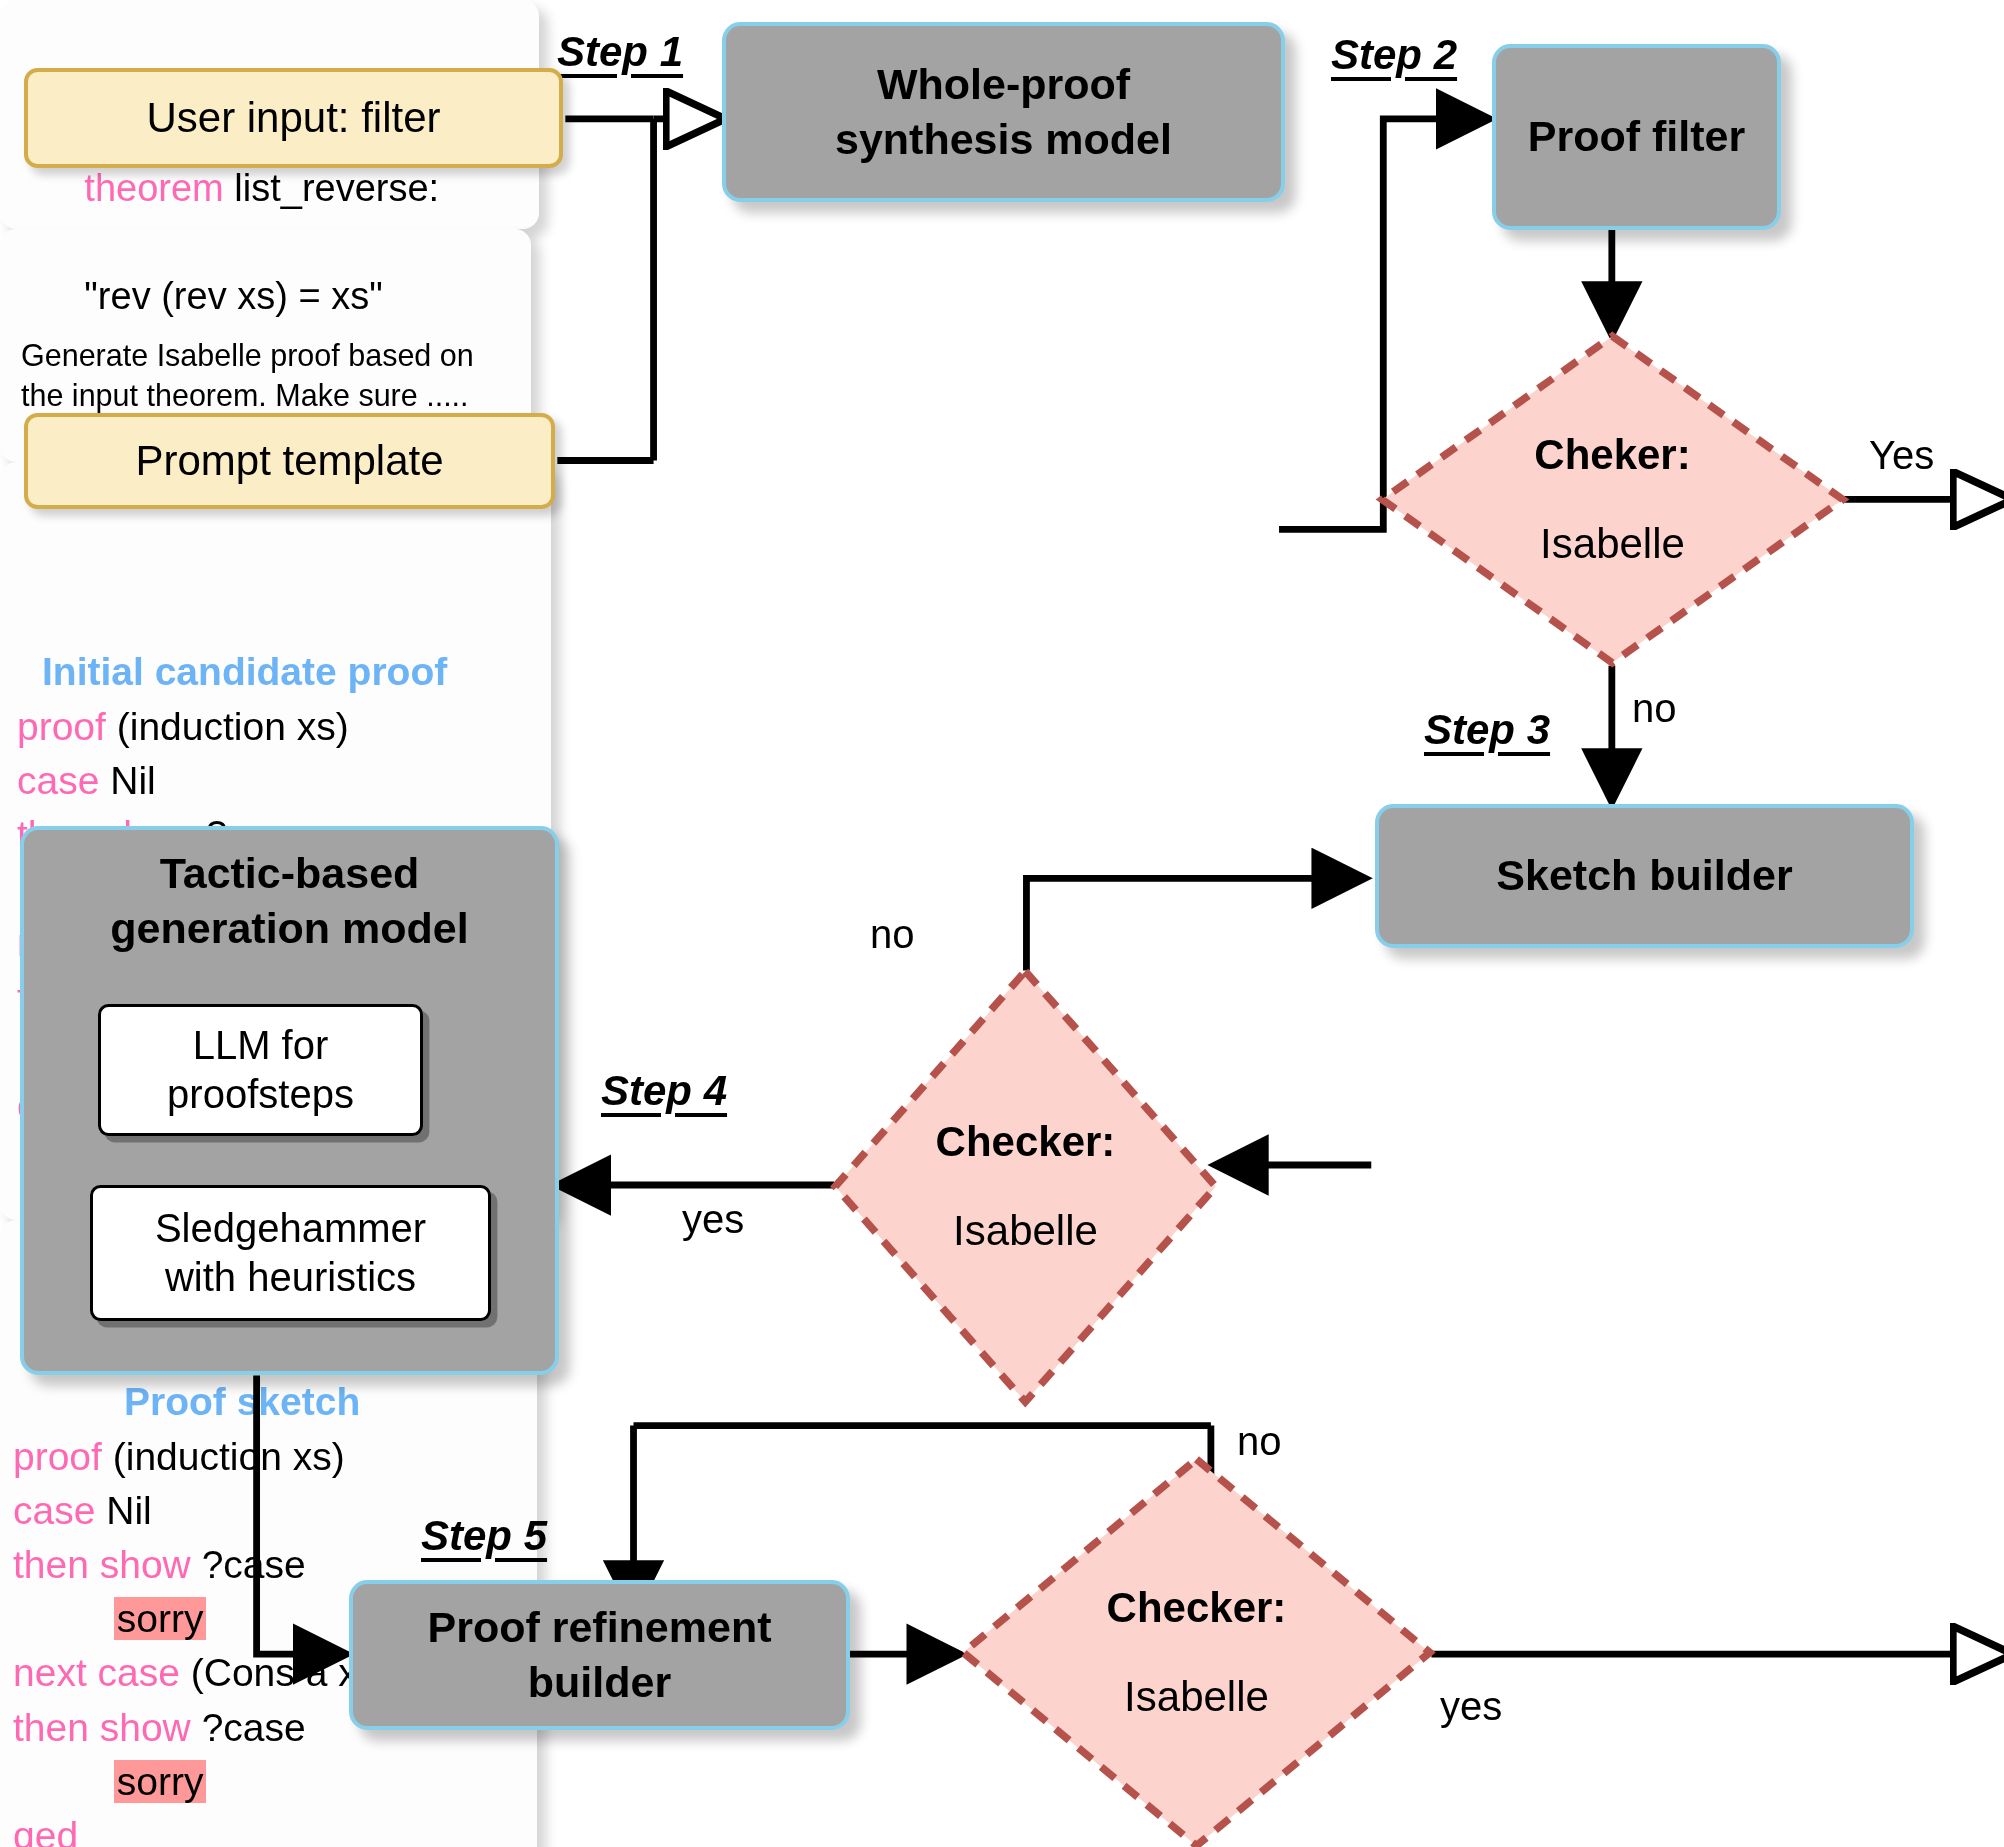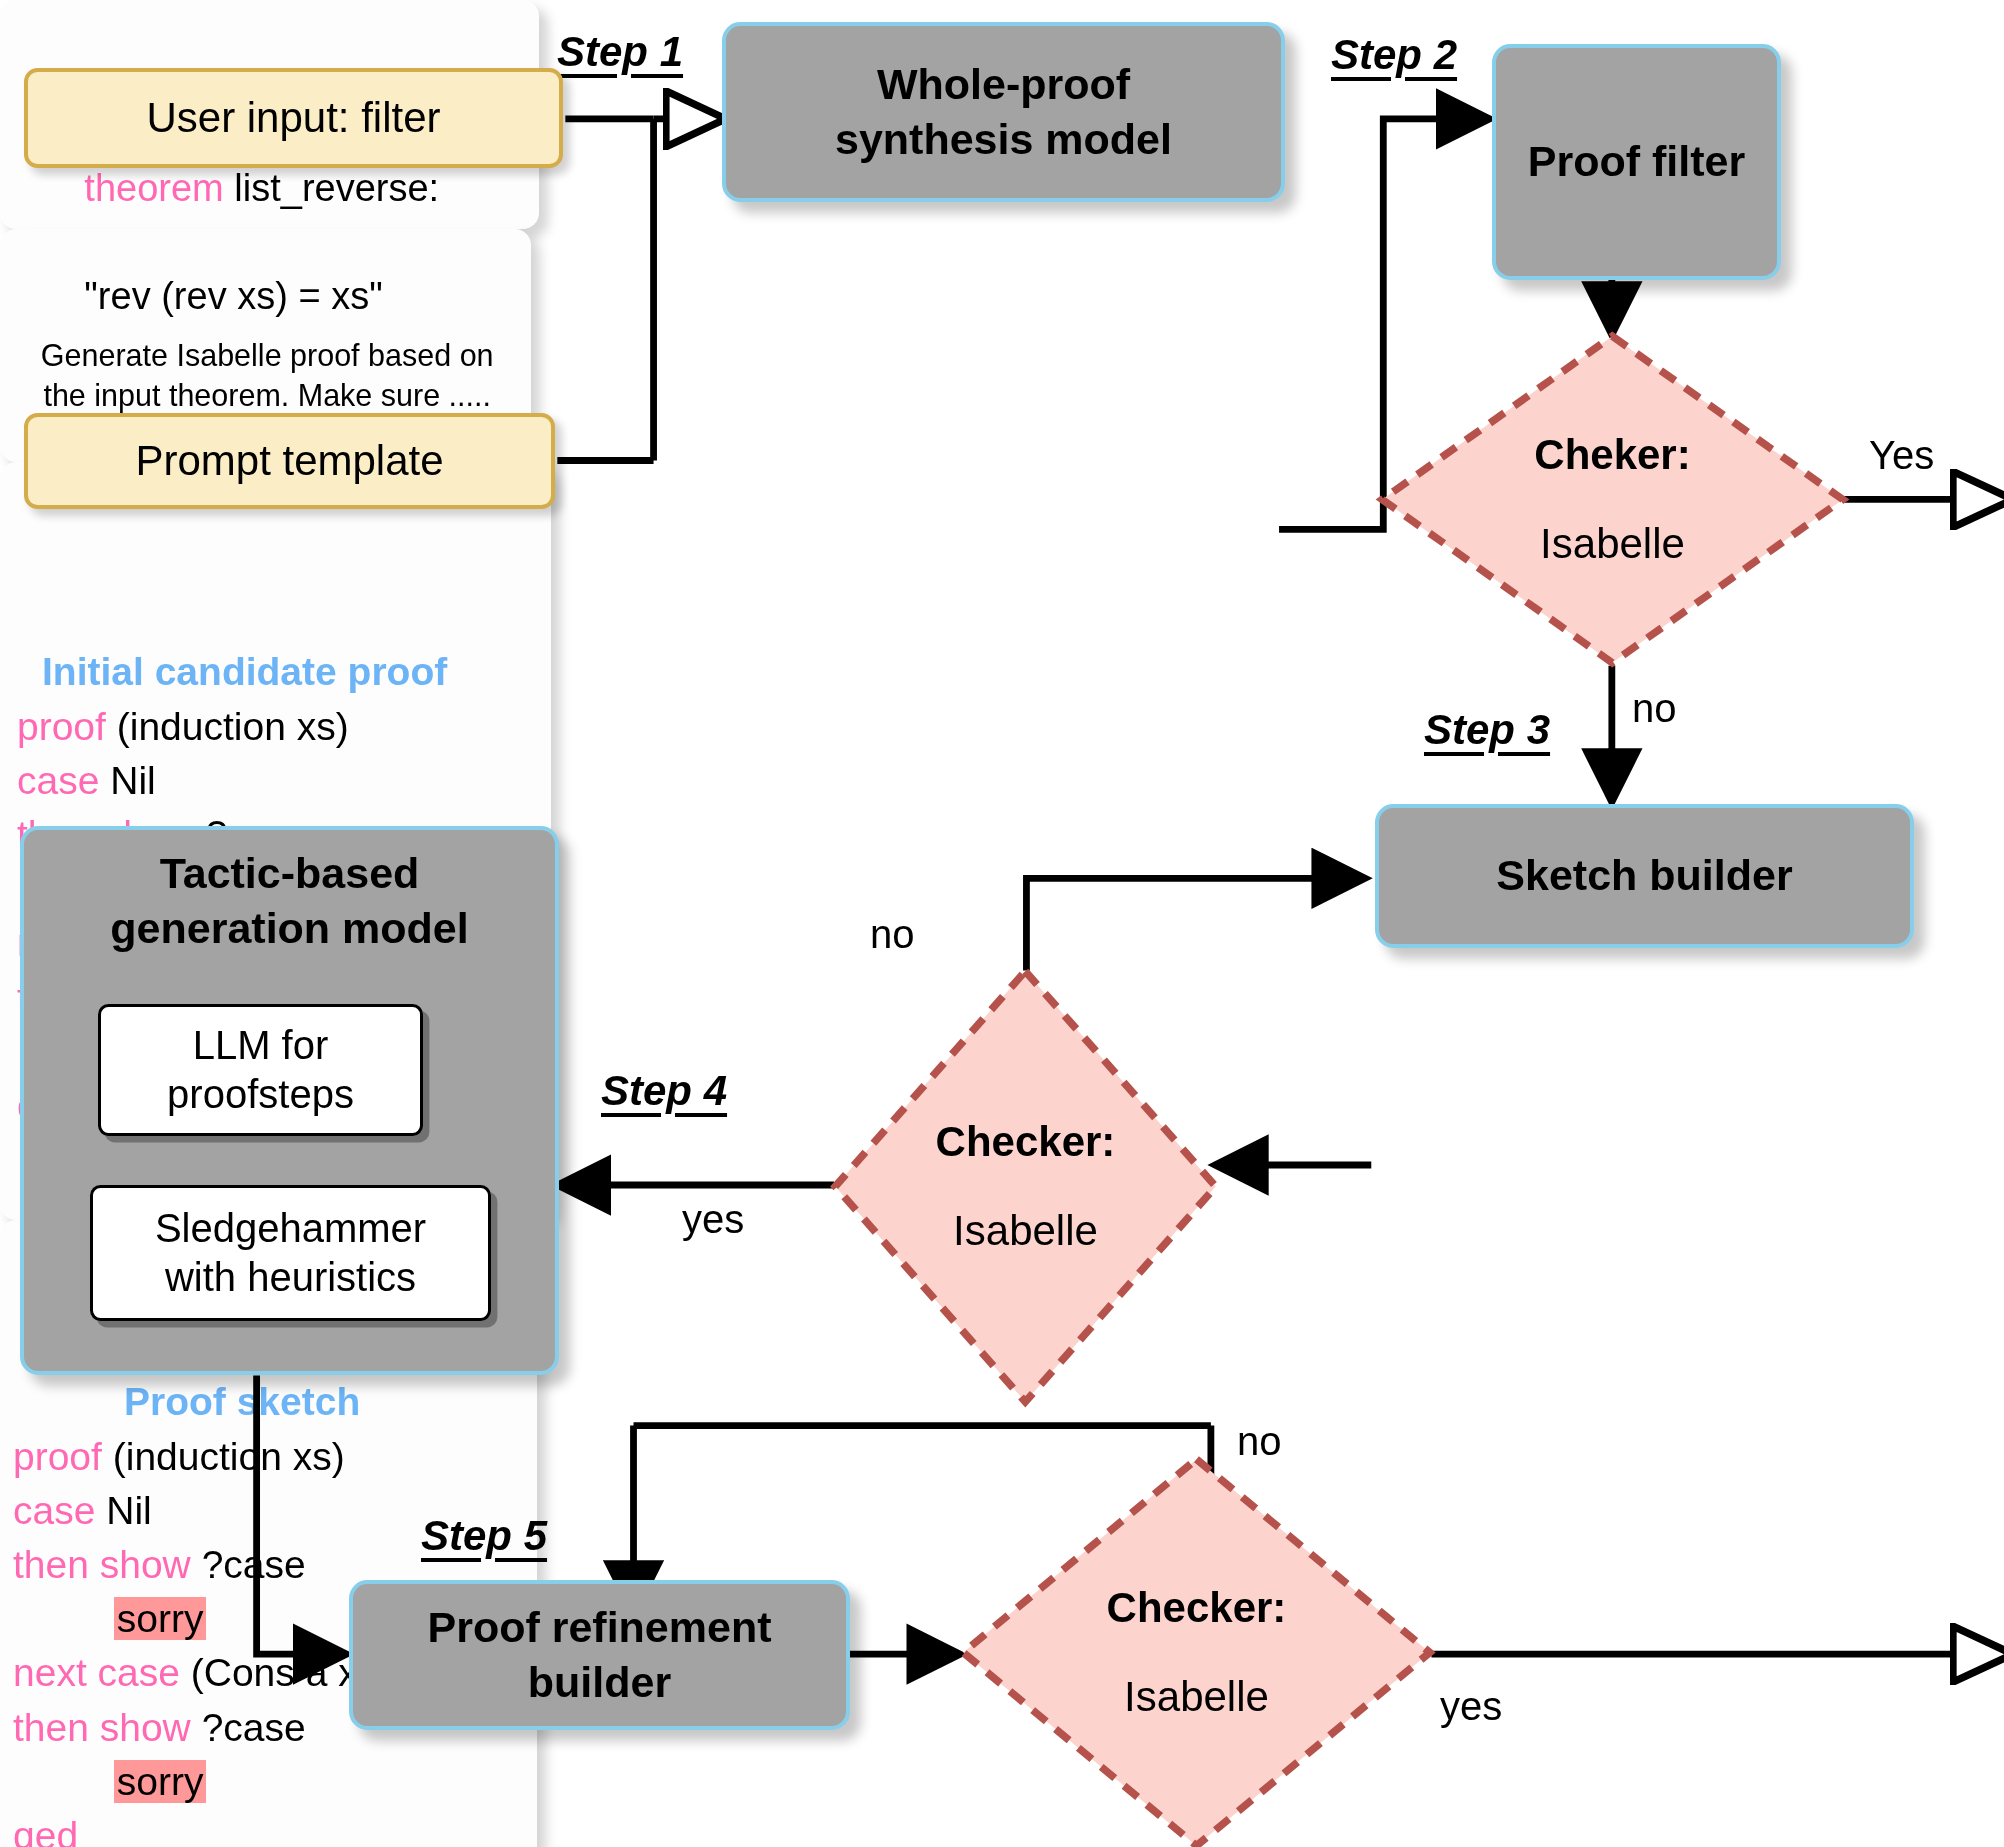--- a/index.html
+++ b/index.html
@@ -125,38 +125,38 @@
     <div class="code" style="padding:108px 0 0 21px;font-size:38px;line-height:1.42;">
       <span class="kw">theorem</span><span> list_reverse:</span><br>
       <span>"rev (rev xs) = xs"</span>
     </div>
   </div>
   <div class="node yellow-box" style="left:24px;top:68px;width:539px;height:100px;font-size:42px;">
     <span>User input: filter</span>
   </div>
 
   <div class="white-card" style="left:24px;top:413px;width:531px;height:233px;">
-    <div class="code" style="padding:107px 17.6px 0 21px;font-size:30.5px;line-height:1.30;text-align:center;">Generate Isabelle proof based on the input theorem. Make sure .....</div>
+    <div class="code" style="padding:107px 17.6px 0 21px;font-size:30.5px;line-height:1.30;">Generate Isabelle proof based on the input theorem. Make sure .....</div>
   </div>
   <div class="node yellow-box" style="left:24px;top:413px;width:531px;height:96px;font-size:42px;align-items:center;">
     <span>Prompt template</span>
   </div>
 
   <div class="white-card" style="left:728px;top:52px;width:551px;height:758px;">
     <div class="code-title" style="padding:188px 0 0 42px;font-size:39px;">Initial candidate proof</div>
     <div class="code" style="padding:5.6px 0 0 17px;font-size:39px;line-height:1.39;"><div><span class="kw">proof</span><span> (induction xs)</span></div><div><span class="kw">case</span><span> Nil</span></div><div><span class="kw">then show</span><span> ?case</span></div><div><span class="ind"></span><span class="hl-red">by presburger</span></div><div><span class="kw">next case</span><span> (Cons a xs)</span></div><div><span class="kw">then show</span><span> ?case</span></div><div><span class="ind"></span><span class="hl-green">by simp</span></div><div><span class="kw">qed</span></div></div>
   </div>
   <div class="node blue-box" style="left:722px;top:22px;width:563px;height:180px;font-size:43px;">
     <span>
       <span>Whole-proof</span><br>
       <span>synthesis model</span>
     </span>
   </div>
 
-  <div class="node blue-box" style="left:1492px;top:44px;width:289px;height:236px;font-size:43px;">
+  <div class="node blue-box" style="left:1492px;top:44px;width:289px;height:186px;font-size:43px;">
     <span>Proof filter</span>
   </div>
 
   <div class="diamond" style="left:1379px;top:333px;width:467px;height:333px;">
     <svg viewBox="0 0 1165 830" preserveAspectRatio="none">
       <polygon points="582,8 1157,415 582,822 8,415" fill="#fcd4cd" stroke="#b5524c" stroke-width="19" stroke-dasharray="44 30"></polygon>
     </svg>
     <div class="dlabel" style="font-size:42px;">
       <span class="d1">Cheker:</span>
       <span class="d2">Isabelle</span>

